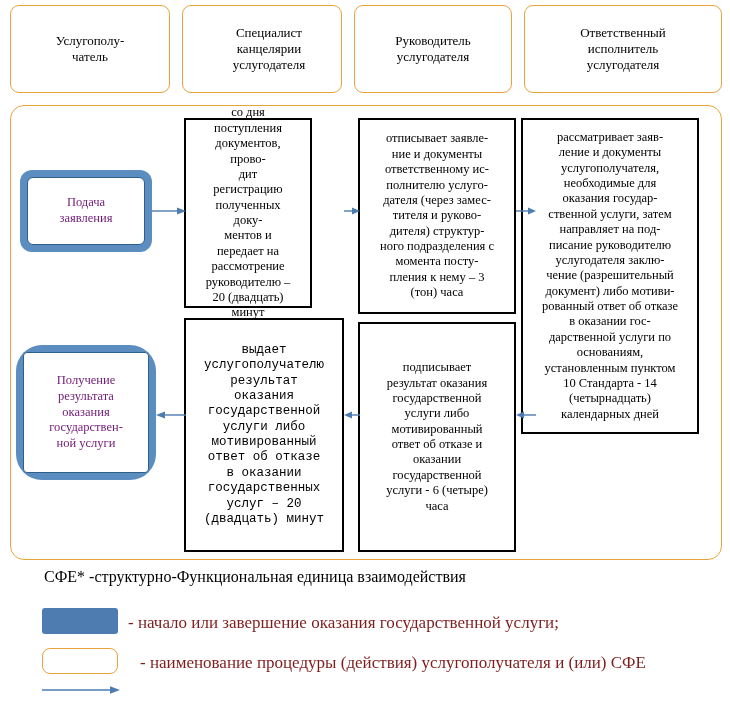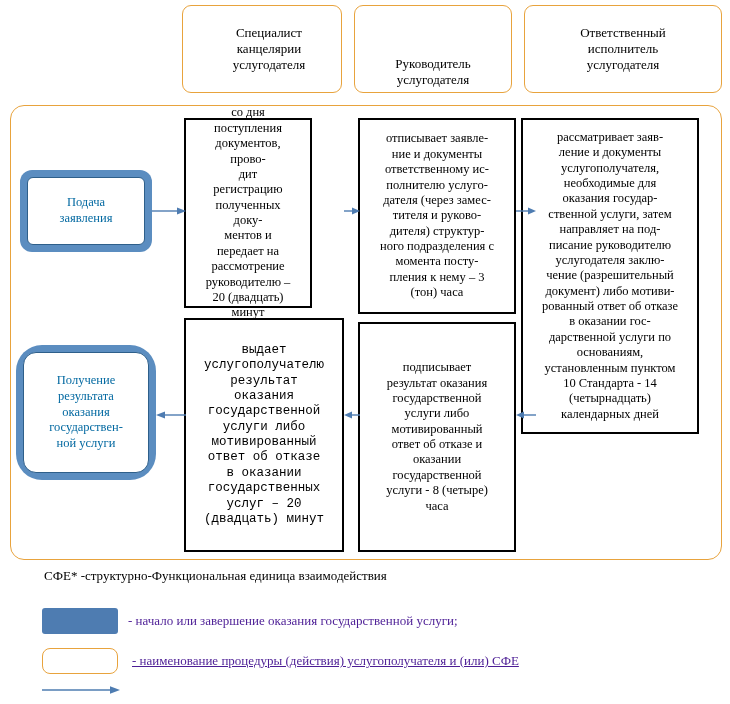--- a/index.html
+++ b/index.html
@@ -72,70 +72,74 @@
     height: 100%;
     background: #fff;
     border: 1.5px solid #2E5F8A;
     border-radius: 6px;
     display: flex;
     align-items: center;
     justify-content: center;
     text-align: center;
     font-size: 12.5px;
     line-height: 1.25;
-    color: #0369a1;
+    color: #701a75;
     padding: 3px 10px;
   }
   .term-outer.rounded-pill {
     border-radius: 26px;
   }
   .term-outer.rounded-pill .term-inner {
-    border-radius: 13px;
+    border-radius: 4px;
   }
   
   .arrow {
     position: absolute;
   }
   
   .legend-note {
     position: absolute;
-    font-size: 13px;
+    font-size: 16px;
     color: #000;
     white-space: nowrap;
   }
   .legend-text {
     position: absolute;
-    font-size: 13px;
-    color: #4c1d95;
+    font-size: 17px;
+    color: #7f1d1d;
     white-space: nowrap;
   }
   .legend-swatch-blue {
     position: absolute;
     background: #4E7CB1;
     border-radius: 3px;
   }
   .legend-swatch-orange {
     position: absolute;
     background: #fff;
     border: 1.5px solid #E8A33D;
     border-radius: 8px;
     box-sizing: border-box;
   }
 </style>
 </head>
 <body>
 
 <div class="stage">
 
+  <div class="lane-head" style="left:10px; top:5px; width:160px; height:88px;">
+    <span style="white-space:pre-line">Услугополу-
+чатель</span>
+  </div>
   <div class="lane-head" style="left:182px; top:5px; width:160px; height:88px;padding-left:20px;">
     <span style="white-space:pre-line">Специалист
 канцелярии
 услугодателя</span>
   </div>
-  <div class="lane-head" style="left:354px; top:5px; width:158px; height:88px;align-items:flex-end;">
+  <div class="lane-head" style="left:354px; top:5px; width:158px; height:88px;">
     <span style="white-space:pre-line">Руководитель
 услугодателя</span>
   </div>
   <div class="lane-head" style="left:524px; top:5px; width:198px; height:88px;padding-left:6px;">
     <span style="white-space:pre-line">Ответственный
 исполнитель
 услугодателя</span>
   </div>
 
   <div class="outer-frame" style="left:10px; top:105px; width:712px; height:455px;"></div>
@@ -182,21 +186,21 @@
 чение (разрешительный документ) либо мотиви-
 рованный ответ об отказе в оказании гос-
 дарственной услуги по основаниям, установленным пунктом 10 Стандарта - 14 (четырнадцать) календарных дней</span>
   </div>
 
   <div class="proc-box" style="left:184px; top:318px; width:160px; height:234px;font-family:Liberation Mono, monospace;">
     <span style="white-space:pre-line">выдает услугополучателю результат оказания государственной услуги либо мотивированный ответ об отказе в оказании государственных услуг  – 20 (двадцать) минут</span>
   </div>
 
   <div class="proc-box" style="left:358px; top:322px; width:158px; height:230px;">
-    <span style="white-space:pre-line">подписывает результат оказания государственной услуги либо мотивированный ответ об отказе и оказании государственной услуги - 8 (четыре) часа</span>
+    <span style="white-space:pre-line">подписывает результат оказания государственной услуги либо мотивированный ответ об отказе и оказании государственной услуги - 6 (четыре) часа</span>
   </div>
 
   <svg class="arrow" style="left:152px; top:204px;" width="34" height="14" viewBox="0 0 34 14">
     <line x1="0" y1="7" x2="27" y2="7" stroke="#4E7CB1" stroke-width="1.4"></line>
     <polygon points="34,7 25,3.4 25,10.6" fill="#4E7CB1"></polygon>
   </svg>
 
   <svg class="arrow" style="left:344px; top:204px;" width="16" height="14" viewBox="0 0 16 14">
     <line x1="0" y1="7" x2="10" y2="7" stroke="#4E7CB1" stroke-width="1.4"></line>
     <polygon points="16,7 8,3.6 8,10.4" fill="#4E7CB1"></polygon>
@@ -221,20 +225,20 @@
     <line x1="30" y1="7" x2="9" y2="7" stroke="#4E7CB1" stroke-width="1.4"></line>
     <polygon points="0,7 9,3.4 9,10.6" fill="#4E7CB1"></polygon>
   </svg>
 
   <div class="legend-note" style="left:44px; top:568px;">СФЕ* -структурно-Функциональная единица взаимодействия</div>
 
   <div class="legend-swatch-blue" style="left:42px; top:608px; width:76px; height:26px;"></div>
   <div class="legend-text" style="left:128px; top:613px;">- начало или завершение оказания государственной услуги;</div>
 
   <div class="legend-swatch-orange" style="left:42px; top:648px; width:76px; height:26px;"></div>
-  <div class="legend-text" style="left:132px; top:653px;text-decoration:underline;">- наименование процедуры (действия) услугополучателя и (или) СФЕ</div>
+  <div class="legend-text" style="left:140px; top:653px;">- наименование процедуры (действия) услугополучателя и (или) СФЕ</div>
 
   <svg class="arrow" style="left:42px; top:683px;" width="78" height="14" viewBox="0 0 78 14">
     <line x1="0" y1="7" x2="69" y2="7" stroke="#4E7CB1" stroke-width="1.4"></line>
     <polygon points="78,7 68,3.2 68,10.8" fill="#4E7CB1"></polygon>
   </svg>
 
 </div>
 
 </body></html>

